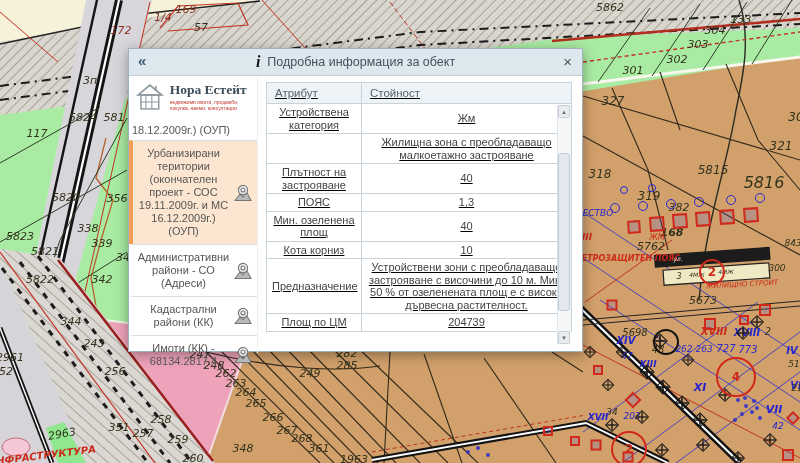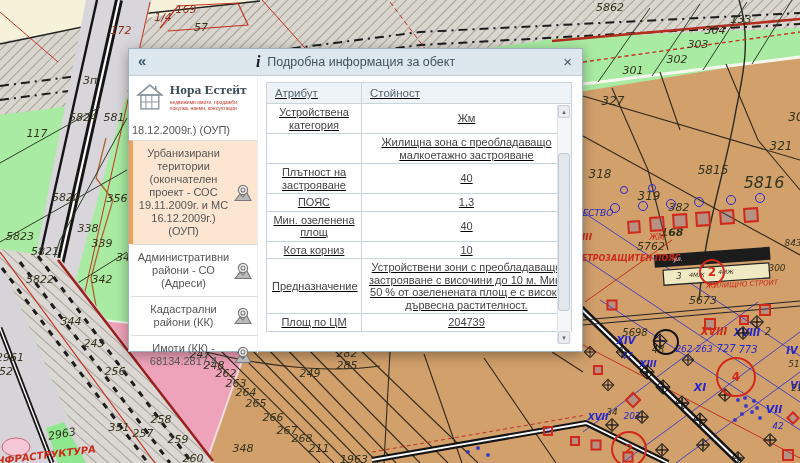--- a/index.html
+++ b/index.html
@@ -250,21 +250,21 @@
       <span class="ml" style="font-size: 9px; left: 793px; top: 243px; transform: translate(-50%, -50%);">843</span>
       <span class="ml" style="left: 200px; top: 354px; transform: translate(-50%, -50%);">247</span>
       <span class="ml" style="left: 214px; top: 365px; transform: translate(-50%, -50%);">248</span>
       <span class="ml" style="left: 226px; top: 373px; transform: translate(-50%, -50%);">262</span>
       <span class="ml" style="left: 236px; top: 383px; transform: translate(-50%, -50%);">263</span>
       <span class="ml" style="left: 246px; top: 392px; transform: translate(-50%, -50%);">264</span>
       <span class="ml" style="left: 256px; top: 403px; transform: translate(-50%, -50%);">265</span>
       <span class="ml" style="left: 273px; top: 417px; transform: translate(-50%, -50%);">266</span>
       <span class="ml" style="left: 287px; top: 430px; transform: translate(-50%, -50%);">267</span>
       <span class="ml" style="left: 302px; top: 438px; transform: translate(-50%, -50%);">268</span>
-      <span class="ml" style="left: 319px; top: 448px; transform: translate(-50%, -50%);">211</span>
+      <span class="ml" style="left: 319px; top: 448px; transform: translate(-50%, -50%);">361</span>
       <span class="ml" style="left: 310px; top: 373px; transform: translate(-50%, -50%);">249</span>
       <span class="ml" style="left: 347px; top: 353px; transform: translate(-50%, -50%);">282</span>
       <span class="ml" style="left: 347px; top: 365px; transform: translate(-50%, -50%);">285</span>
       <span class="ml" style="left: 243px; top: 448px; transform: translate(-50%, -50%);">348</span>
       <span class="ml" style="left: 354px; top: 459px; transform: translate(-50%, -50%);">1963</span>
       <span class="ml" style="left: 703px; top: 300px; transform: translate(-50%, -50%);">5673</span>
       <span class="ml" style="left: 115px; top: 371px; transform: translate(-50%, -50%);">256</span>
       <span class="ml" style="left: 143px; top: 401px; transform: translate(-50%, -50%); margin-top: 32px;">257</span>
       <span class="ml" style="left: 161px; top: 419px; transform: translate(-50%, -50%);">258</span>
       <span class="ml" style="left: 178px; top: 439px; transform: translate(-50%, -50%);">259</span>

